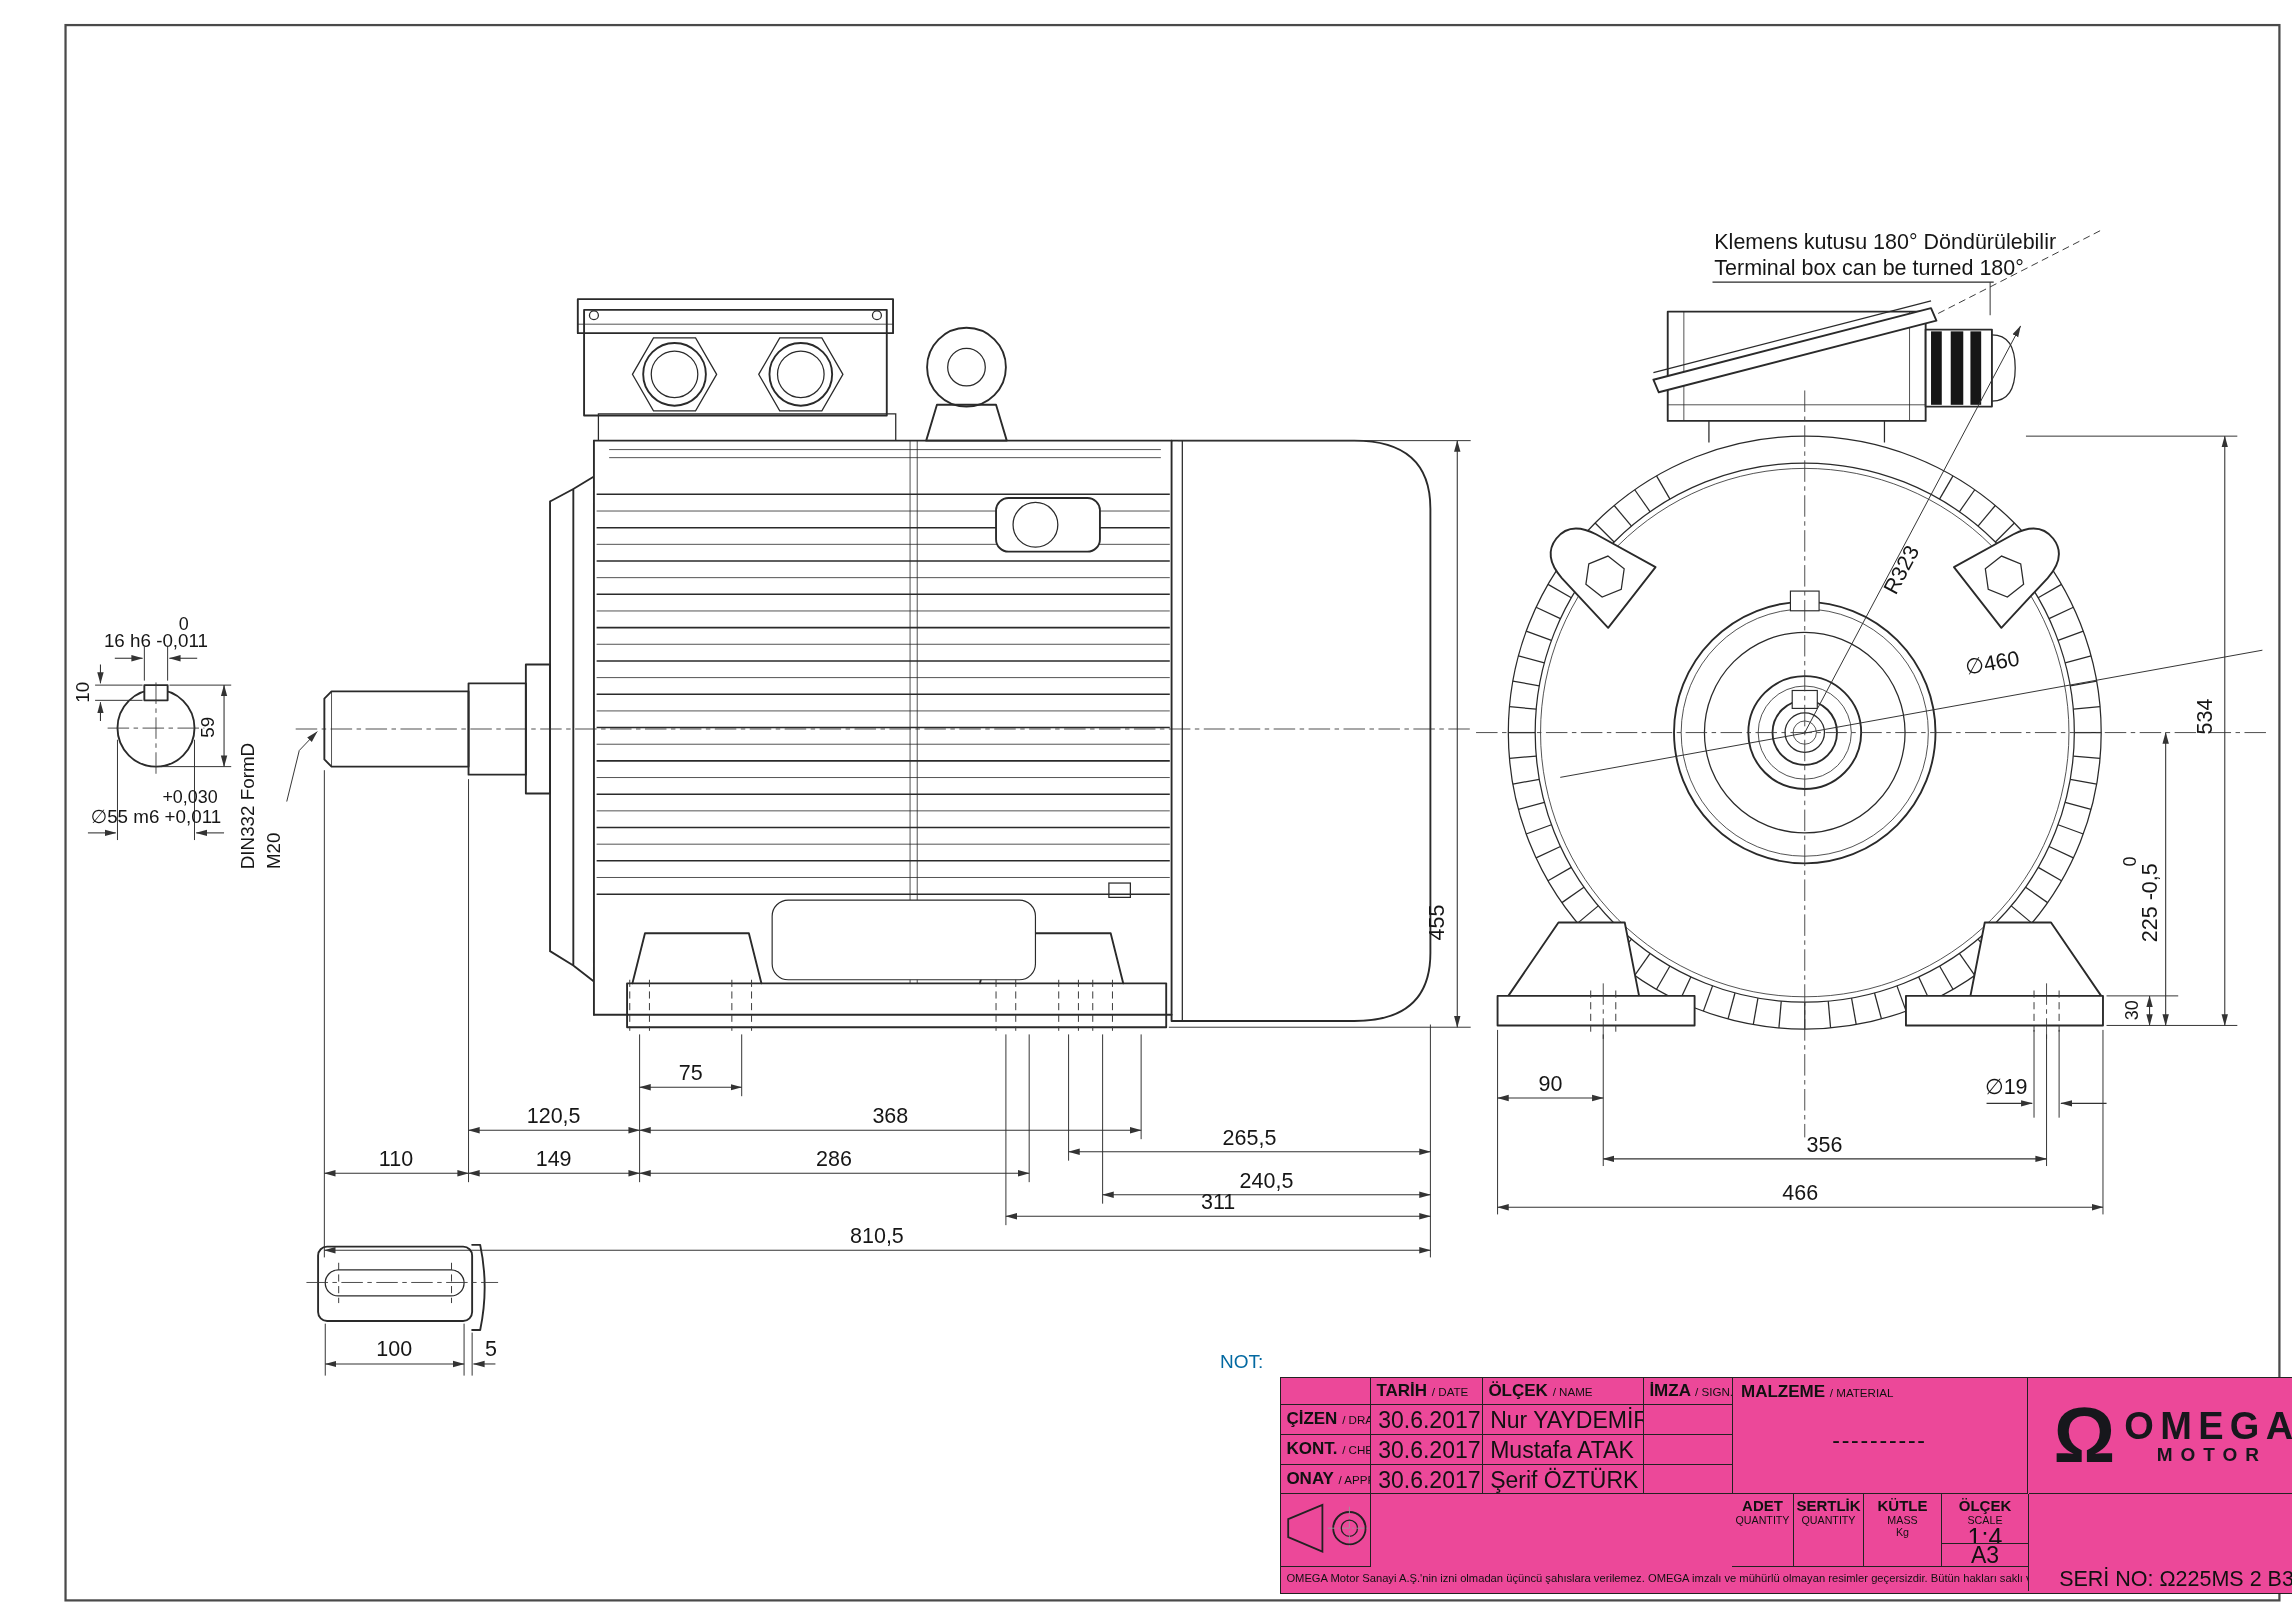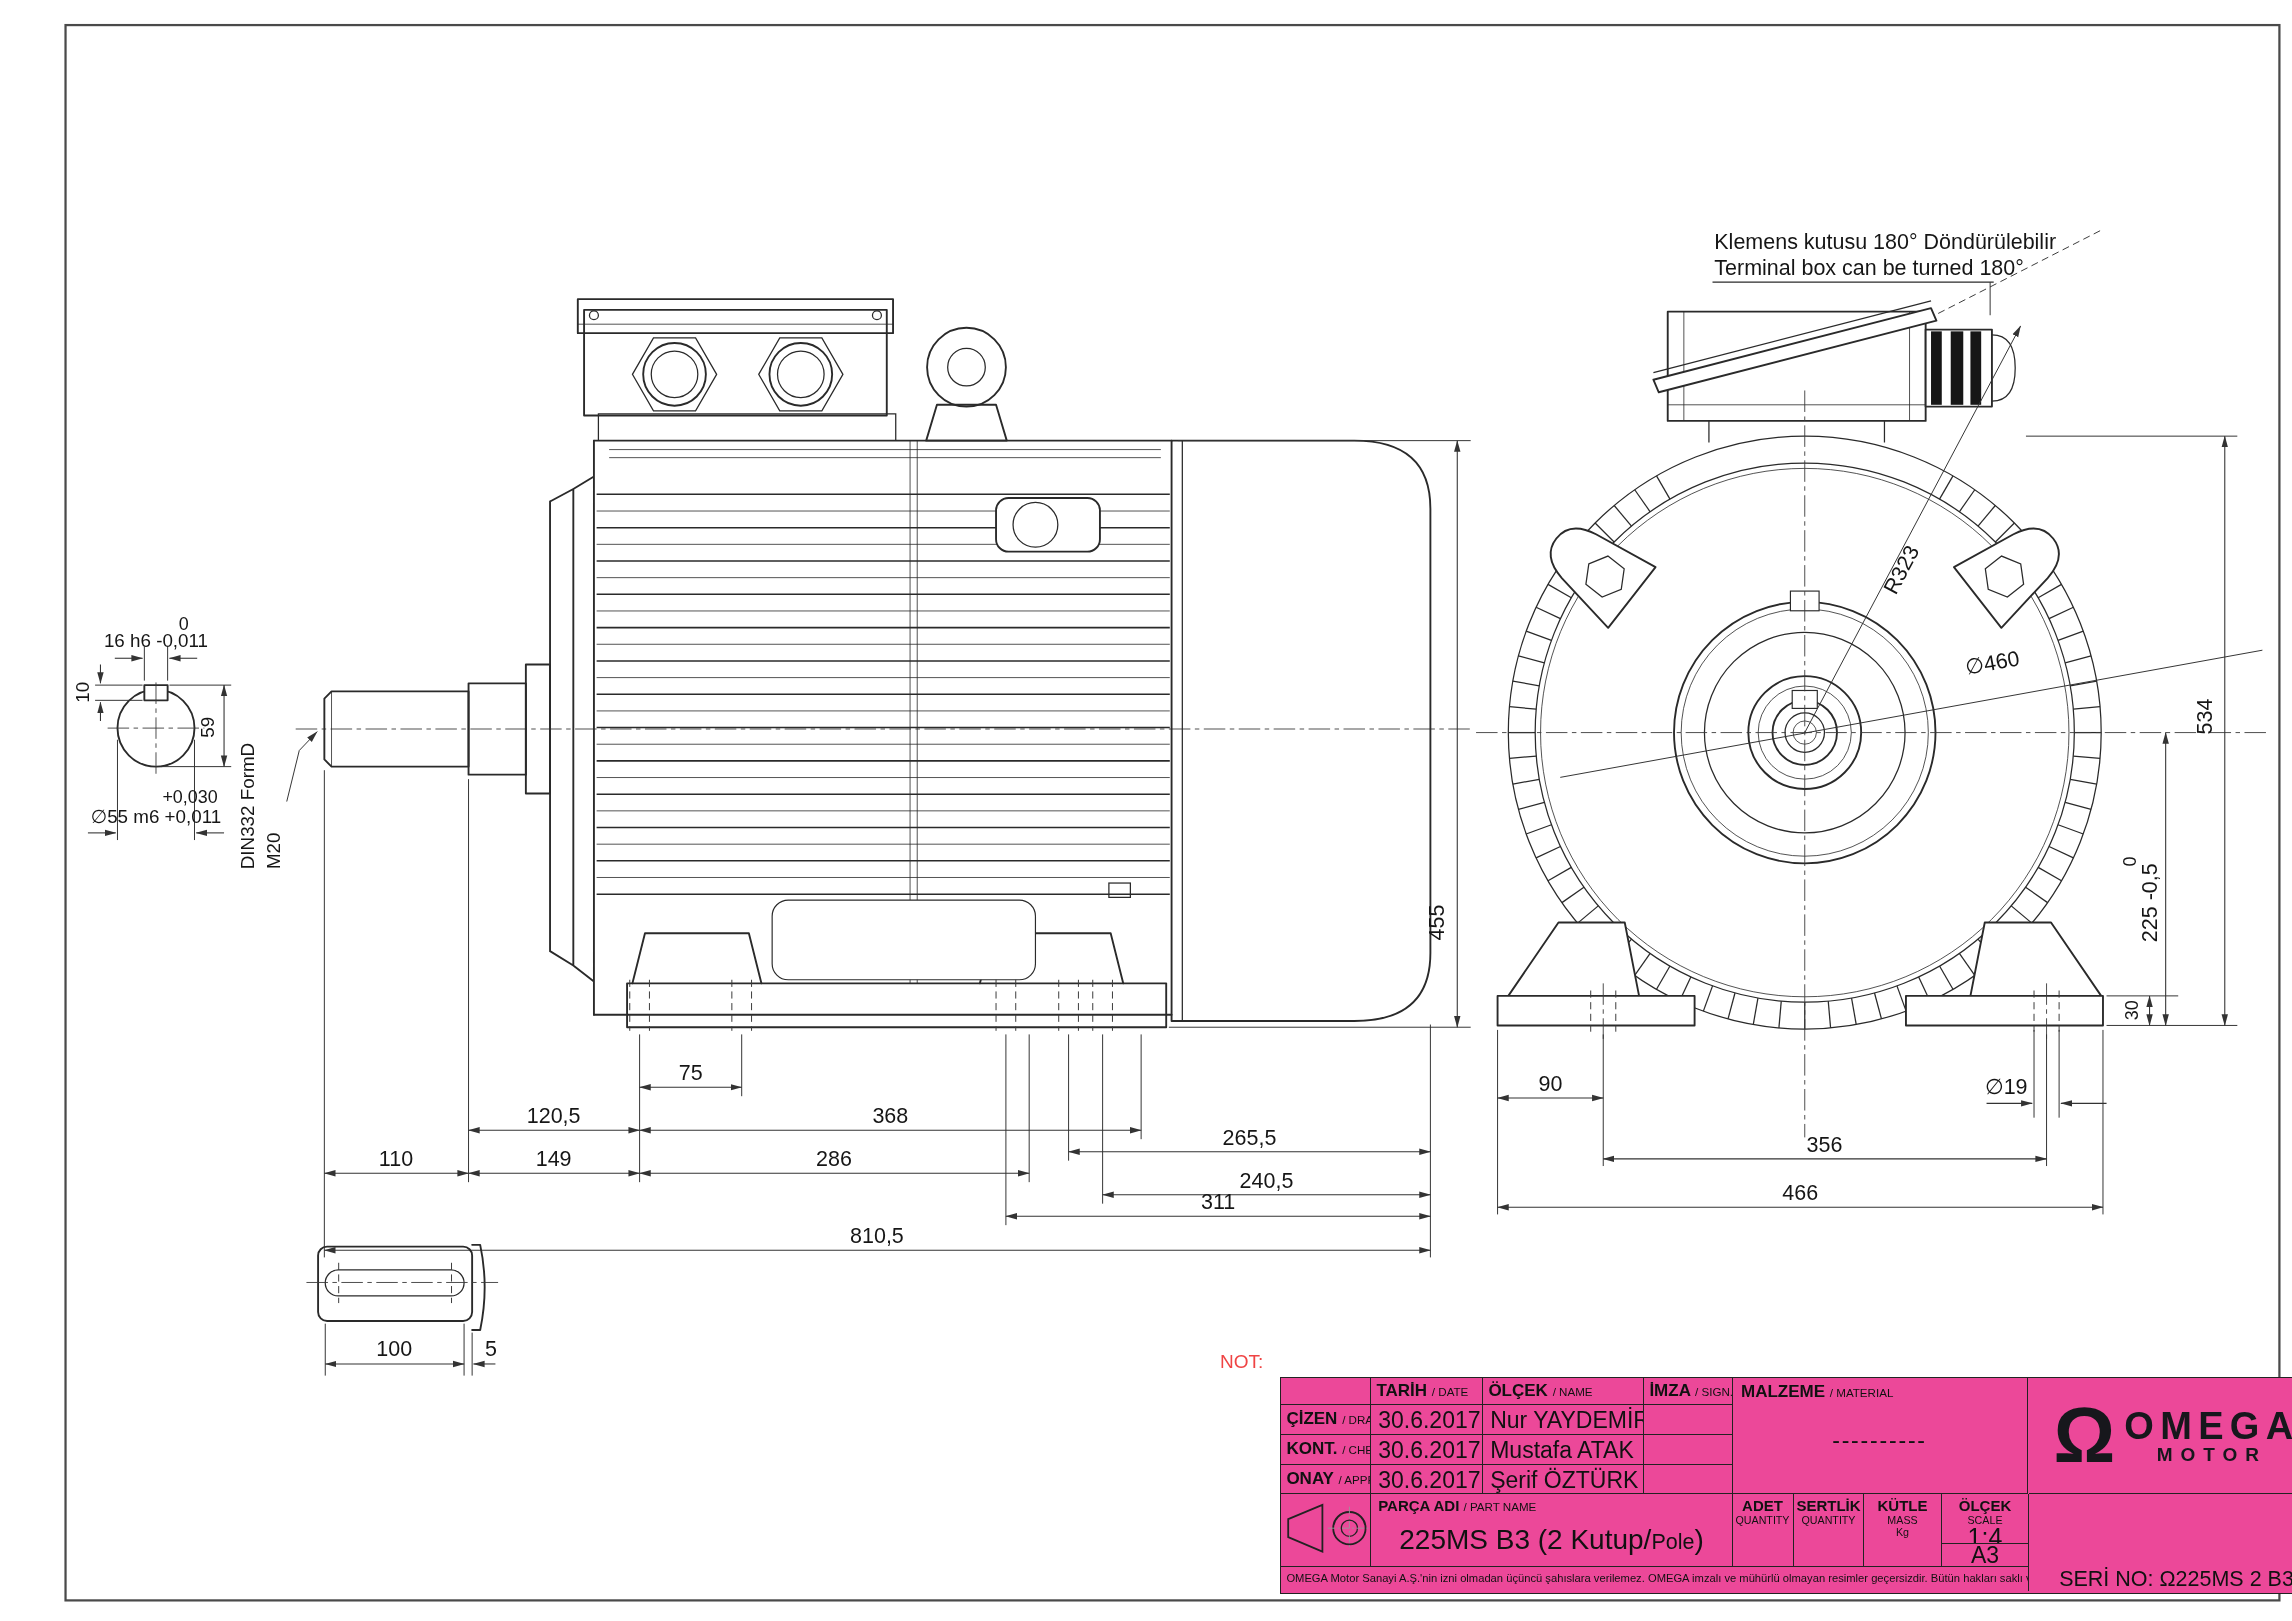--- a/index.html
+++ b/index.html
@@ -27,21 +27,21 @@
           border:1.8px solid #222;color:#111;background:#ec4899;box-sizing:border-box;}
   .c{position:absolute;box-sizing:border-box;border-right:1.3px solid #222;border-bottom:1.3px solid #222;overflow:hidden;}
   .noR{border-right:none}.noB{border-bottom:none}
   .lab{font-size:17px;font-weight:bold;padding:3.6px 0 0 5.4px;white-space:nowrap}
   .lab .en{font-size:11.6px;font-weight:normal}
   .val{font-size:23px;padding:1.8px 0 0 7.2px;white-space:nowrap}
   .cen{display:flex;align-items:center;justify-content:center;text-align:left}
   .stack{display:flex;flex-direction:column;align-items:center;justify-content:flex-start;padding-top:2.7px;text-align:center}
   .s1{font-size:15px;font-weight:bold;line-height:17px}
   .s2{font-size:10.7px;line-height:12.5px}
-  .notlab{position:absolute;left:1220px;top:1351px;font-size:19px;color:#ef4444;}
+  .notlab{position:absolute;left:1220px;top:1351px;font-size:19px;color:#0369a1;}
   .plabel{position:absolute;left:7.2px;top:2.7px;font-size:15px;font-weight:bold;white-space:nowrap}
   .plabel .en{font-size:11.6px;font-weight:normal}
   .pname{position:absolute;left:0;right:0;top:30px;text-align:center;font-size:28px;white-space:nowrap}
   .pname .small{font-size:21.5px}
   .discl{font-size:11.2px;padding:4.5px 5.4px 0 5.4px;text-align:center;white-space:nowrap}
   .serial{font-size:21.5px}
   .logo{display:flex;align-items:center;justify-content:center;gap:9px;height:100%}
   .lgo{font-size:77px;font-weight:bold;color:#17171c;line-height:77px}
   .lname{font-size:38px;font-weight:bold;letter-spacing:6.3px;color:#17171c;line-height:38px}
   .lsub{font-size:19px;font-weight:bold;letter-spacing:8px;color:#17171c;text-align:center;line-height:19.7px}
@@ -382,24 +382,20 @@
 
   <div class="c" style="left:0;top:116px;width:90px;height:73px">
     <svg width="90" height="72" viewBox="0 0 100 80" style="position:static">
       <path d="M8,28 L46,12 L46,64 L8,48 Z" fill="none" stroke="#222" stroke-width="2"></path>
       <circle cx="76" cy="38" r="18" fill="none" stroke="#222" stroke-width="2"></circle>
       <circle cx="76" cy="38" r="9" fill="none" stroke="#222" stroke-width="1.4"></circle>
       <path d="M52,38 H100 M76,14 V62" stroke="#999" stroke-width="1" stroke-dasharray="8 3 2 3" fill="none"></path>
     </svg>
   </div>
 
-  <div class="c" style="left:90px;top:116px;width:362px;height:73px">
-    <div class="plabel"><span>PARÇA ADI</span> <span class="en">/ PART NAME</span></div>
-    <div class="pname"><span>225MS B3 (2 Kutup/</span><span class="small">Pole</span><span>)</span></div>
-  </div>
 
   <div class="c stack" style="left:451px;top:116px;width:62px;height:73px">
     <span class="s1">ADET</span>
     <span class="s2">QUANTITY</span>
   </div>
   <div class="c stack" style="left:513px;top:116px;width:70px;height:73px">
     <span class="s1">SERTLİK</span>
     <span class="s2">QUANTITY</span>
   </div>
   <div class="c stack" style="left:583px;top:116px;width:78px;height:73px">

